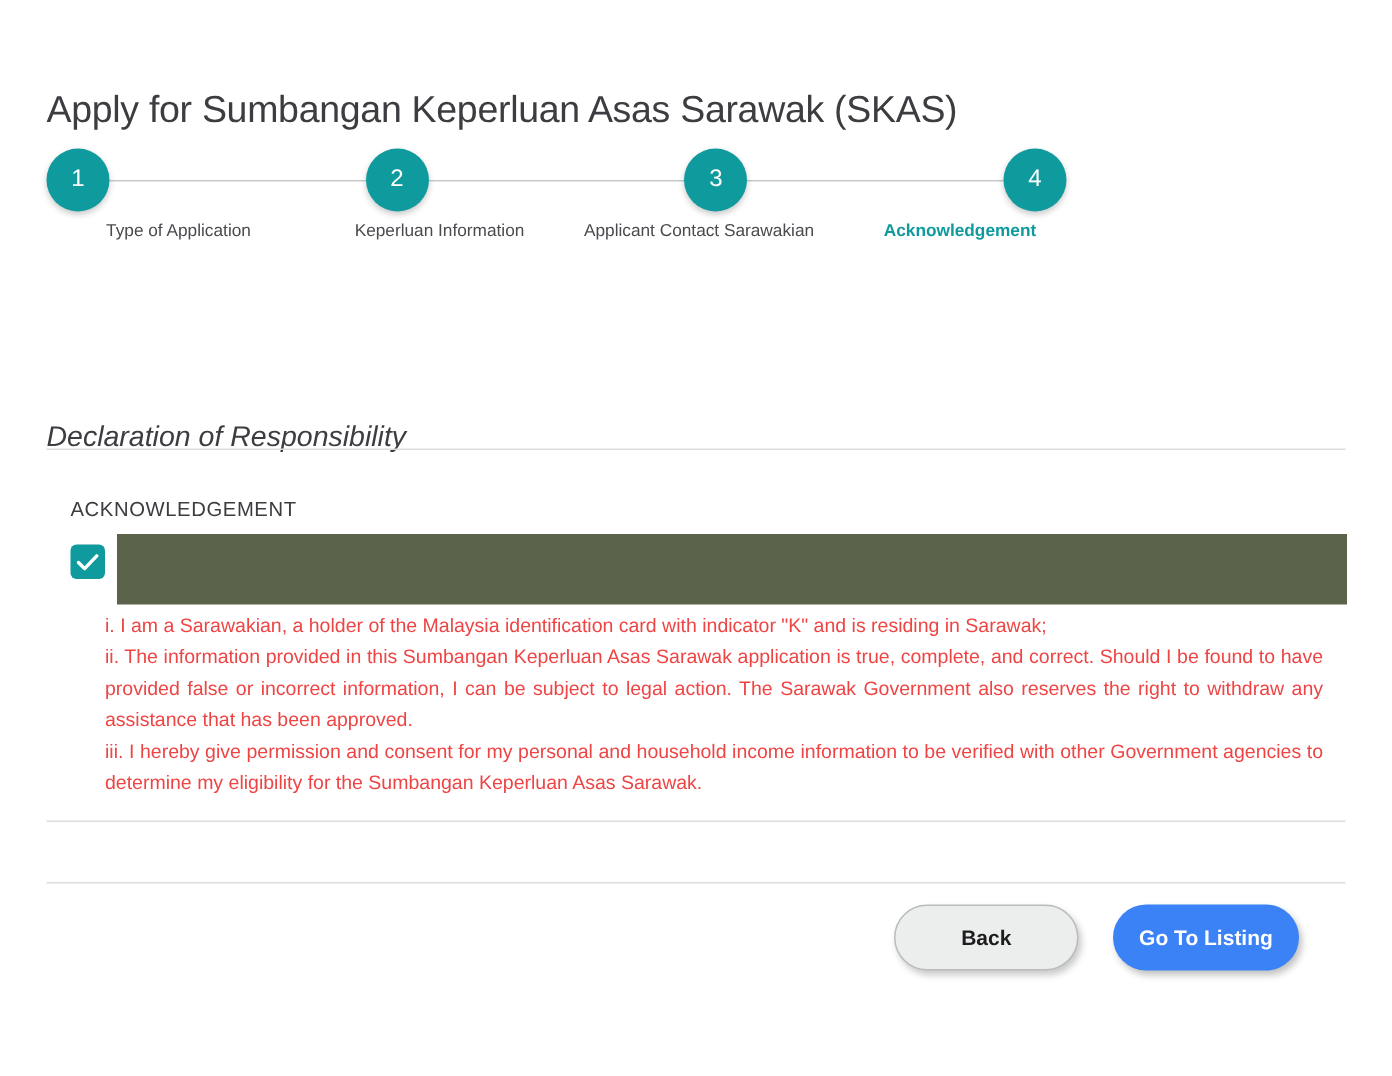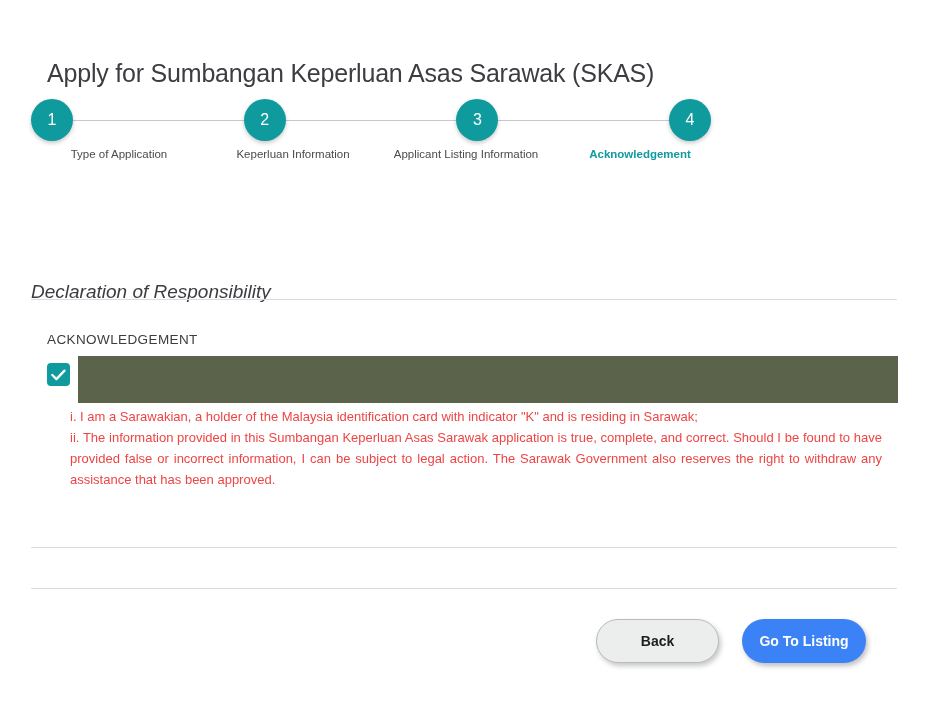--- a/index.html
+++ b/index.html
@@ -20,21 +20,20 @@
   
   .page-title {
     position: absolute;
     left: 31px;
     top: 42px;
     font-size: 25px;
     font-weight: 400;
     color: #3c3c41;
     letter-spacing: -0.2px;
     white-space: nowrap;
-    margin-left: 16px;
   }
 
   
   .stepper {
     position: absolute;
     left: 31px;
     top: 98px;
     width: 680px;
     height: 75px;
   }
@@ -173,21 +172,21 @@
   
   .btn-row {
     position: absolute;
     left: 31px;
     top: 603px;
     width: 866px;
     height: 46px;
   }
   .btn {
     position: absolute;
-    top: 16px;
+    top: 0;
     height: 44px;
     border: none;
     border-radius: 24px;
     font-family: "Liberation Sans", sans-serif;
     font-size: 14px;
     font-weight: 700;
     cursor: pointer;
     display: flex;
     align-items: center;
     justify-content: center;
@@ -244,21 +243,21 @@
       <div class="step-circle">
         <span>4</span>
       </div>
     </div>
 
   </div>
 
   <div class="step-labels">
     <div class="step-label sl-1">Type of Application</div>
     <div class="step-label sl-2">Keperluan Information</div>
-    <div class="step-label sl-3">Applicant Listing Information</div>
+    <div class="step-label sl-3">Applicant Contact Sarawakian</div>
     <div class="step-label sl-4 active">Acknowledgement</div>
   </div>
 </div>
 
 <h2 class="section-title">Declaration of Responsibility</h2>
 <div class="rule rule-under-title"></div>
 
 <div class="ack-label">ACKNOWLEDGEMENT</div>
 
 <div class="ack-row">
@@ -266,20 +265,21 @@
     <svg width="15" height="12" viewBox="0 0 15 12">
       <path d="M1.3 6.0 L5.4 10.1 L13.5 1.6" fill="none" stroke="#ffffff" stroke-width="2.3" stroke-linecap="round" stroke-linejoin="round"></path>
     </svg>
   </div>
   <div class="redacted-bar"></div>
 </div>
 
 <div class="decl-body">
   <p>i. I am a Sarawakian, a holder of the Malaysia identification card with indicator "K" and is residing in Sarawak;</p>
   <p>ii. The information provided in this Sumbangan Keperluan Asas Sarawak application is true, complete, and correct. Should I be found to have provided false or incorrect information, I can be subject to legal action. The Sarawak Government also reserves the right to withdraw any assistance that has been approved.</p>
+  <p>iii. I hereby give permission and consent for my personal and household income information to be verified with other Government agencies to determine my eligibility for the Sumbangan Keperluan Asas Sarawak.</p>
 </div>
 
 <div class="rule rule-bottom-1"></div>
 <div class="rule rule-bottom-2"></div>
 
 <div class="btn-row">
   <button class="btn btn-back">Back</button>
   <button class="btn btn-listing">Go To Listing</button>
 </div>
 

